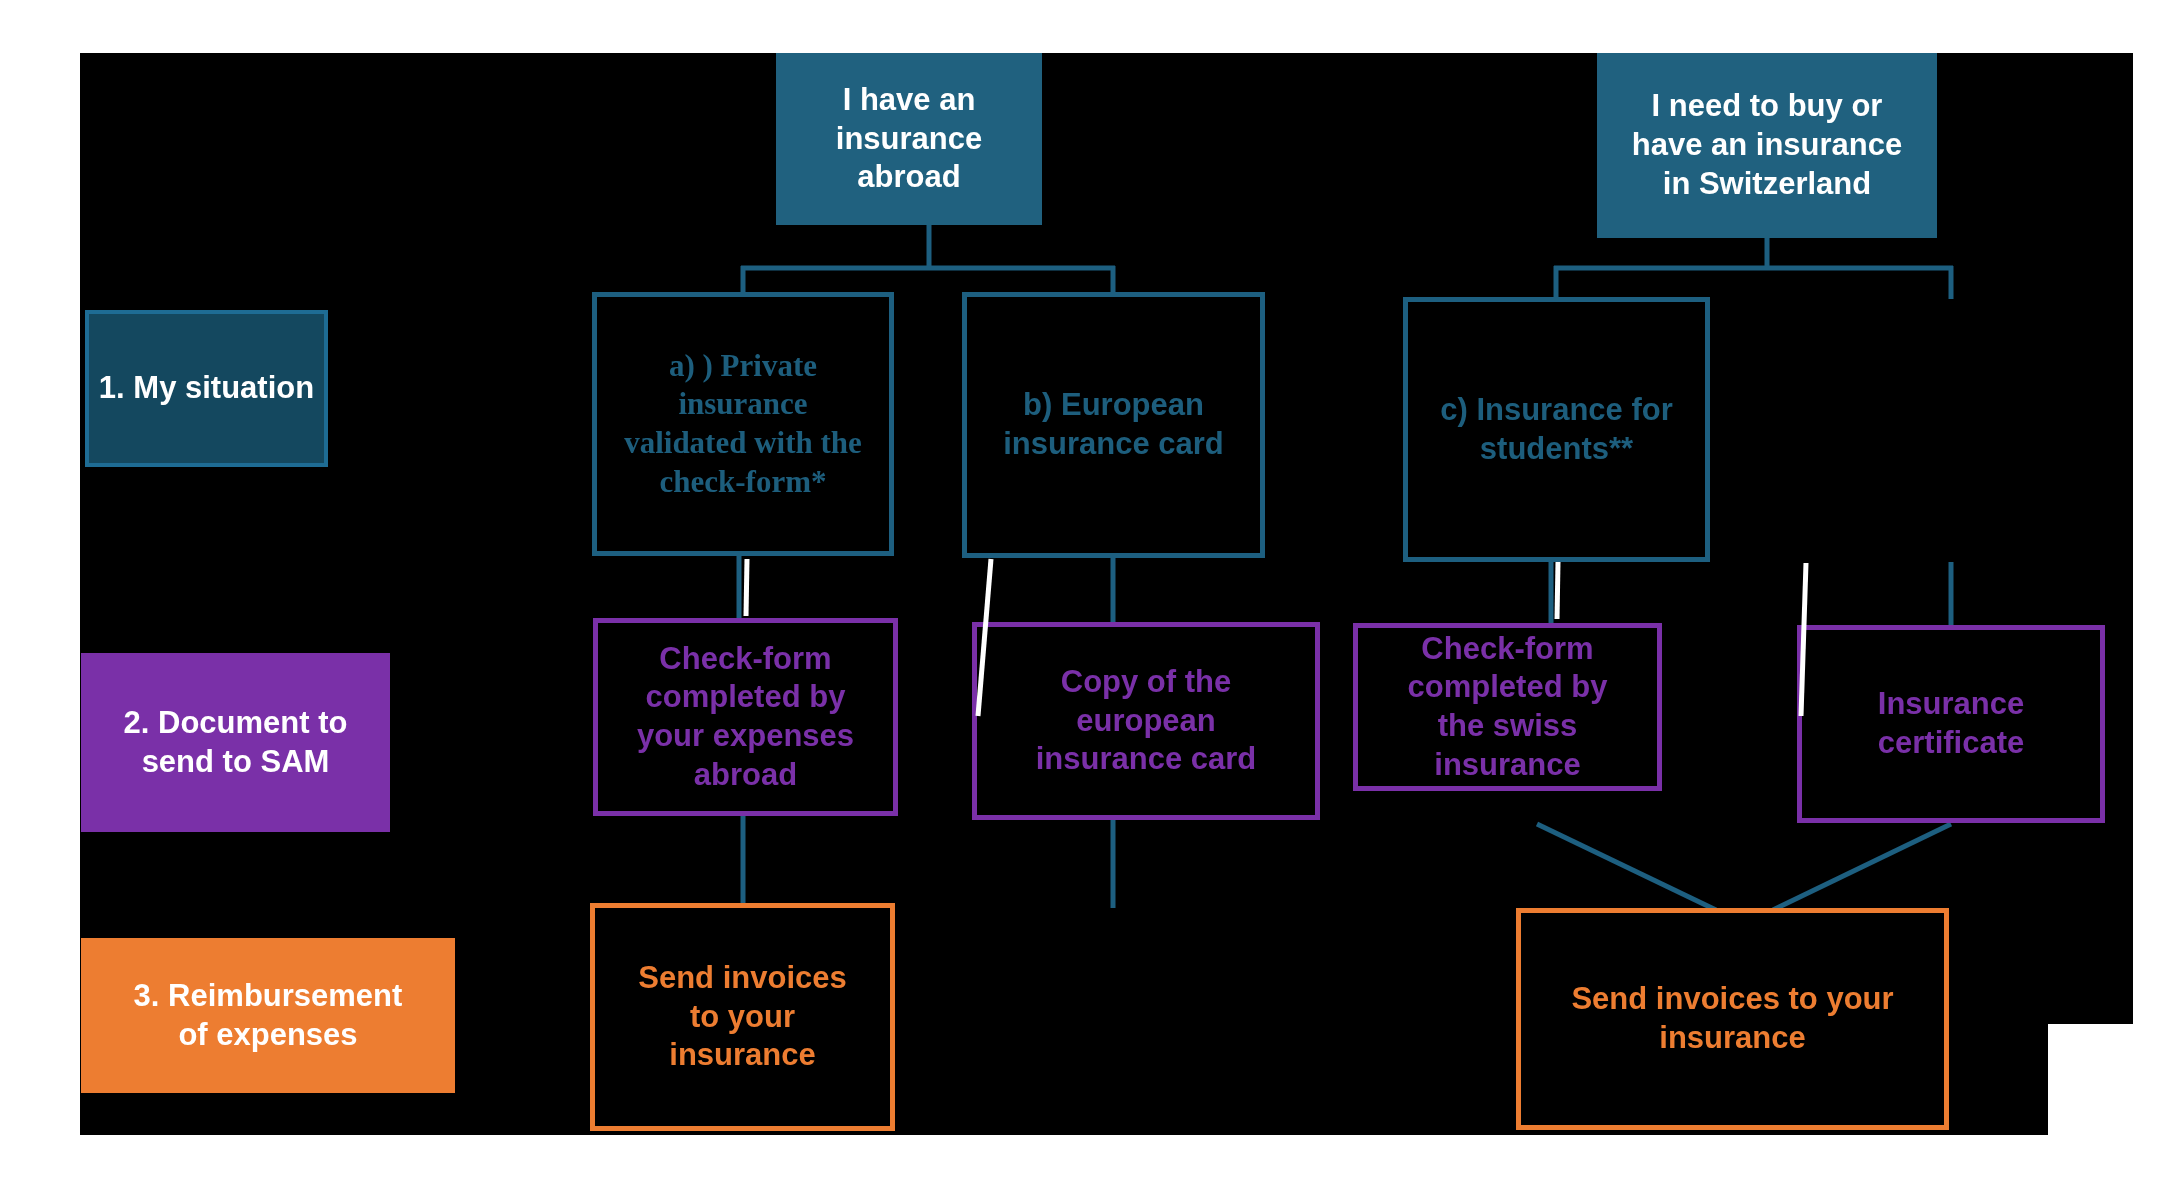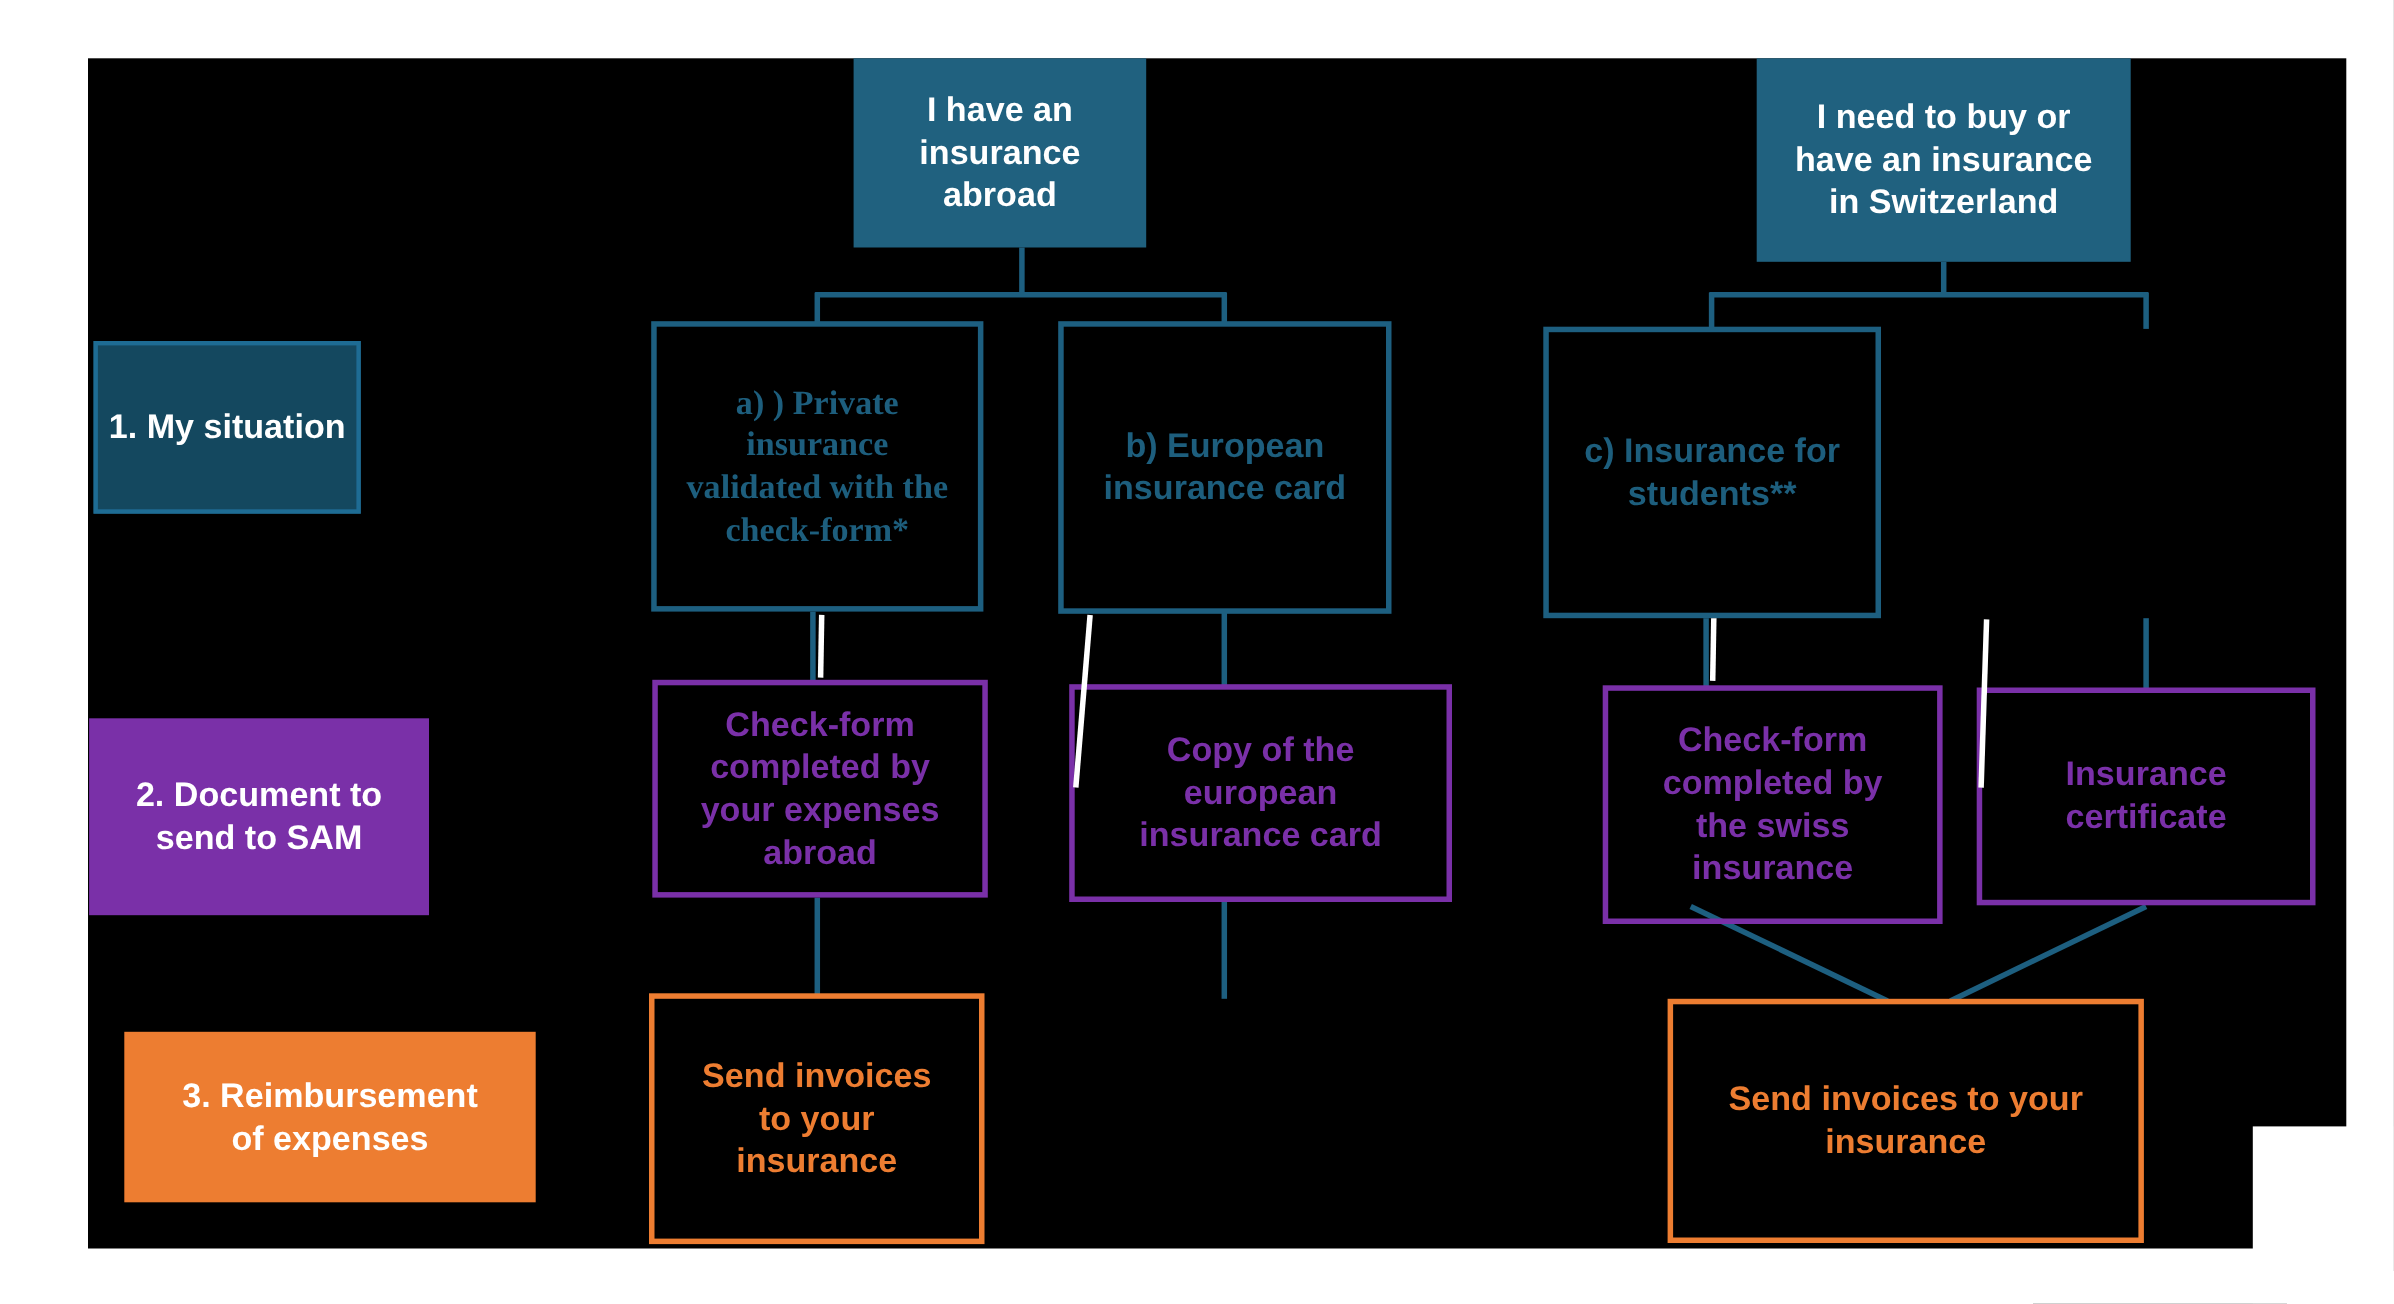--- a/index.html
+++ b/index.html
@@ -29,21 +29,21 @@
   }
   .box .inner{display:block;}
   
   .hdr{background:var(--c-teal_fill,#20617f);color:var(--c-white,#fff);}
   .lbl-situation{
     background:var(--c-label1_fill,#14485f);
     border:4px solid var(--c-label1_border,#1e6c94);
     color:var(--c-white,#fff);
   }
   .lbl-document{background:var(--c-purple,#7a30a8);color:var(--c-white,#fff);}
-  .lbl-reimb{background:var(--c-orange,#ed7d31);color:var(--c-white,#fff);margin-left:32px;}
+  .lbl-reimb{background:var(--c-orange,#ed7d31);color:var(--c-white,#fff);}
   
   .ob-teal{border:5px solid var(--c-teal,#1d5f80);color:var(--c-teal_text,#1d5e7d);}
   .ob-purple{border:5px solid var(--c-purple,#7a30a8);color:var(--c-purple,#7a30a8);}
   .ob-orange{border:5px solid var(--c-orange,#ed7d31);color:var(--c-orange,#ed7d31);}
 
   
   #hdr-abroad{left:776px;top:53px;width:266px;height:172px;}
   #hdr-abroad .inner{max-width:180px;}
   #hdr-switzerland{left:1597px;top:53px;width:340px;height:185px;}
   #hdr-switzerland .inner{max-width:278px;}
@@ -60,21 +60,21 @@
   #sit-b .inner{max-width:250px;}
   #sit-c{left:1403px;top:297px;width:307px;height:265px;}
   #sit-c .inner{max-width:282px;}
   #sit-d{left:1772px;top:297px;width:358px;height:265px;}
   #sit-d .inner{max-width:322px;}
 
   #doc-a{left:593px;top:618px;width:305px;height:198px;}
   #doc-a .inner{max-width:252px;}
   #doc-b{left:972px;top:622px;width:348px;height:198px;}
   #doc-b .inner{max-width:252px;}
-  #doc-c{left:1457px;top:623px;width:309px;height:217px;}
+  #doc-c{left:1353px;top:623px;width:309px;height:168px;}
   #doc-c .inner{max-width:242px;}
   #doc-d{left:1797px;top:625px;width:308px;height:198px;}
   #doc-d .inner{max-width:200px;}
 
   #reimb-a{left:590px;top:903px;width:305px;height:228px;}
   #reimb-a .inner{max-width:240px;}
   #reimb-b{left:970px;top:906px;width:305px;height:227px;}
   #reimb-b .inner{max-width:262px;}
   #reimb-cd{left:1516px;top:908px;width:433px;height:222px;}
   #reimb-cd .inner{max-width:382px;}

